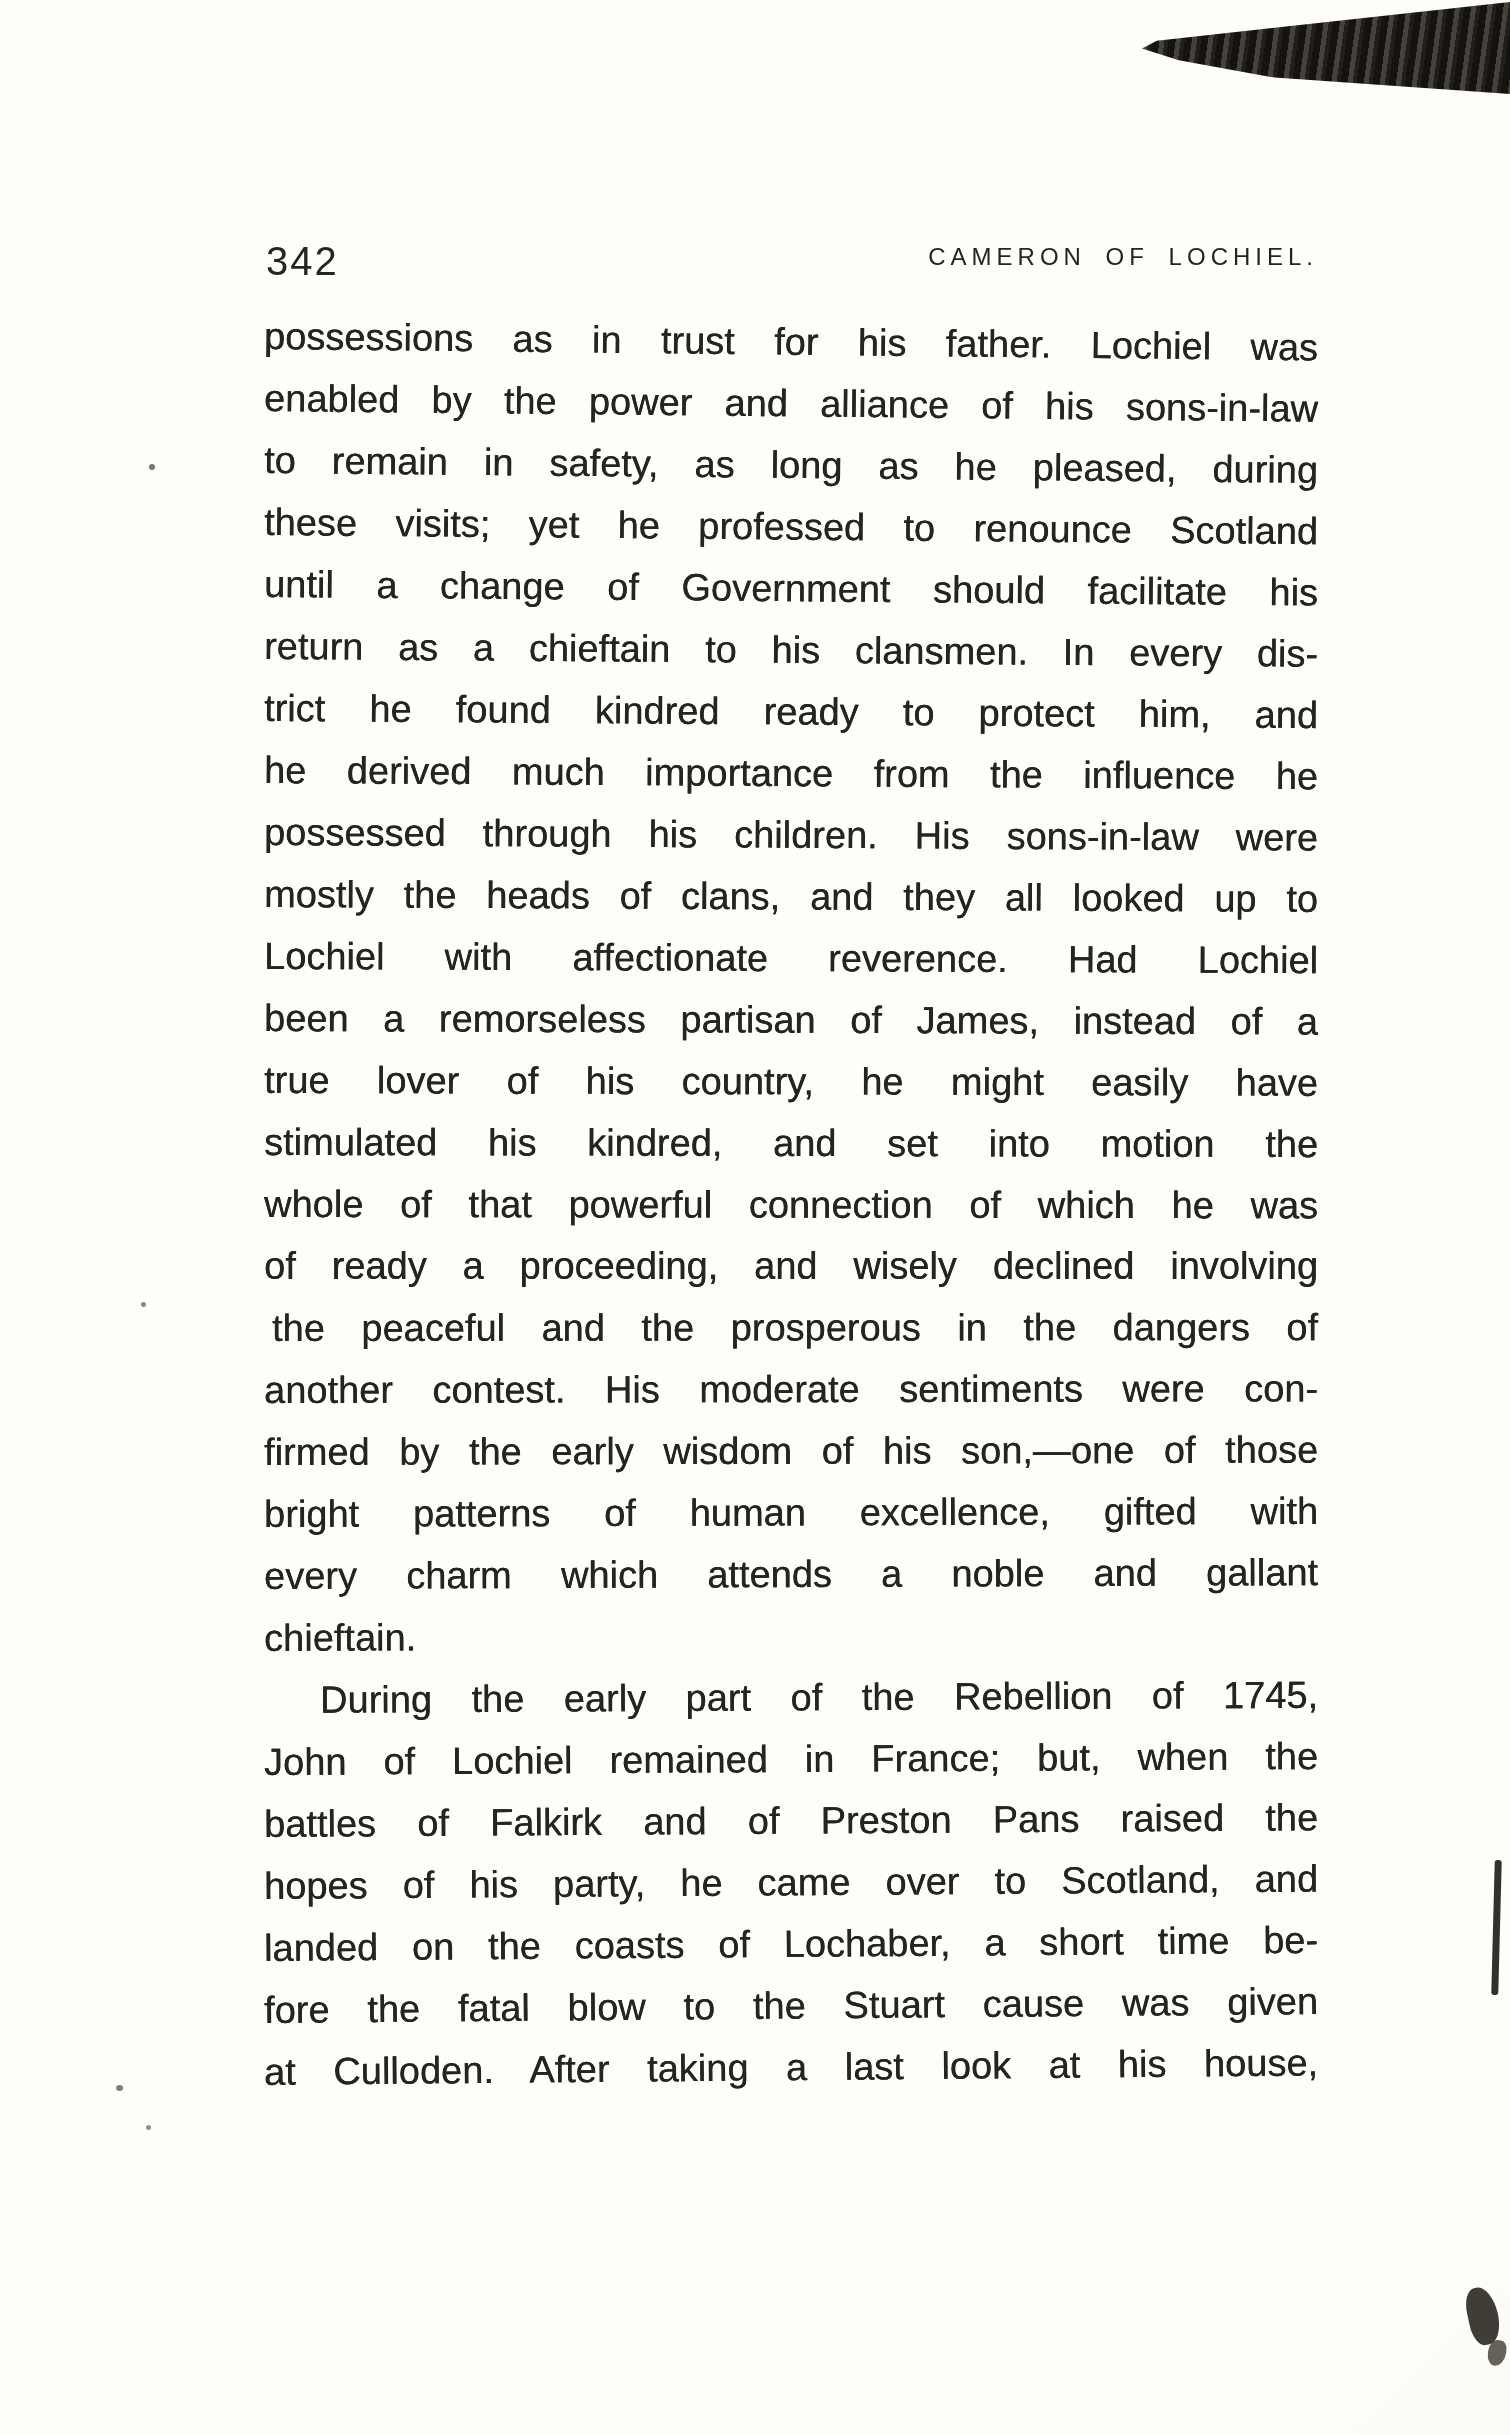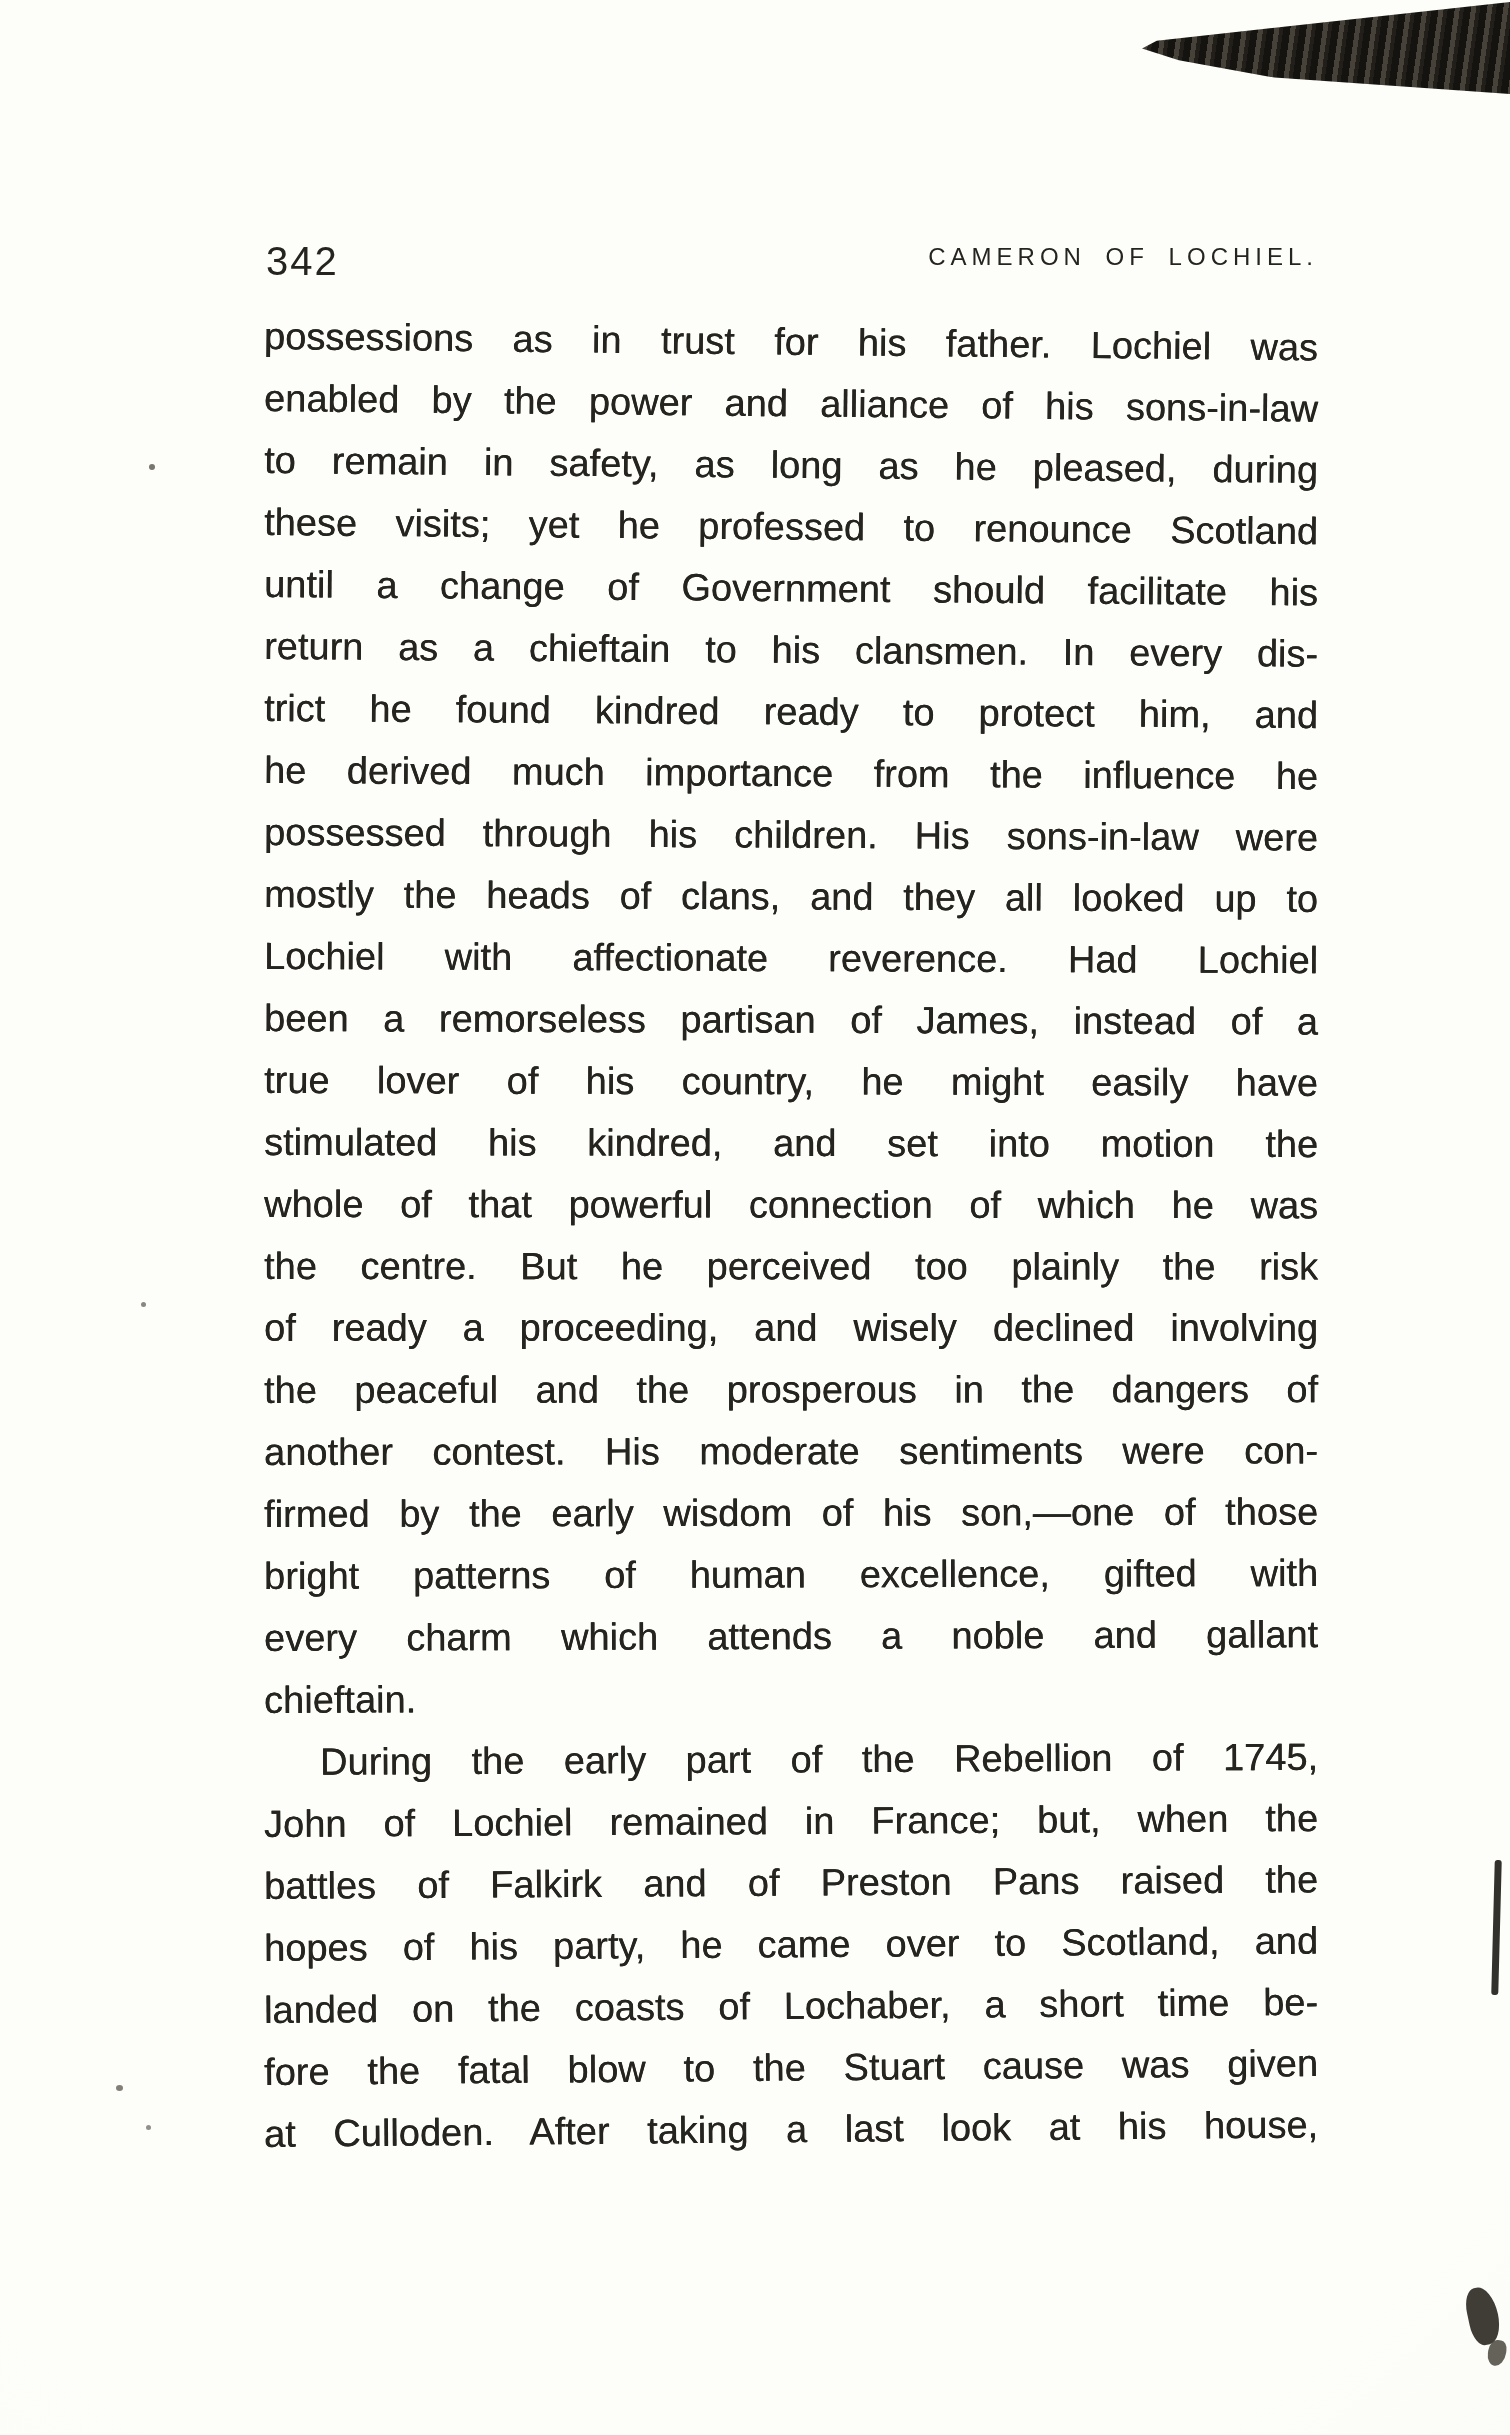--- a/index.html
+++ b/index.html
@@ -104,23 +104,22 @@
         <div class="line" style="transform: rotate(0.423deg);">return as a chieftain to his clansmen. In every dis-</div>
         <div class="line" style="transform: rotate(0.384deg);">trict he found kindred ready to protect him, and</div>
         <div class="line" style="transform: rotate(0.345deg);">he derived much importance from the influence he</div>
         <div class="line" style="transform: rotate(0.306deg);">possessed through his children. His sons-in-law were</div>
         <div class="line" style="transform: rotate(0.266deg);">mostly the heads of clans, and they all looked up to</div>
         <div class="line" style="transform: rotate(0.227deg);">Lochiel with affectionate reverence. Had Lochiel</div>
         <div class="line" style="transform: rotate(0.188deg);">been a remorseless partisan of James, instead of a</div>
         <div class="line" style="transform: rotate(0.148deg);">true lover of his country, he might easily have</div>
         <div class="line" style="transform: rotate(0.109deg);">stimulated his kindred, and set into motion the</div>
         <div class="line" style="transform: rotate(0.07deg);">whole of that powerful connection of which he was</div>
-        <div class="line" style="transform: rotate(0.03deg);">the centre. But he perceived too plainly the risk</div>
         <div class="line" style="transform: rotate(-0.009deg);">of ready a proceeding, and wisely declined involving</div>
-        <div class="line" style="transform: rotate(-0.048deg);">the peaceful and the prosperous in the dangers of</div>
+        <div class="line" style="transform: rotate(-0.048deg); margin-left: 8px;">the peaceful and the prosperous in the dangers of</div>
         <div class="line" style="transform: rotate(-0.088deg);">another contest. His moderate sentiments were con-</div>
         <div class="line" style="transform: rotate(-0.127deg);">firmed by the early wisdom of his son,—one of those</div>
         <div class="line" style="transform: rotate(-0.166deg);">bright patterns of human excellence, gifted with</div>
         <div class="line" style="transform: rotate(-0.206deg);">every charm which attends a noble and gallant</div>
         <div class="line no-justify-last" style="transform: rotate(-0.245deg);">chieftain.</div>
         <div class="line indent" style="transform: rotate(-0.284deg);">During the early part of the Rebellion of 1745,</div>
         <div class="line" style="transform: rotate(-0.323deg);">John of Lochiel remained in France; but, when the</div>
         <div class="line" style="transform: rotate(-0.363deg);">battles of Falkirk and of Preston Pans raised the</div>
         <div class="line" style="transform: rotate(-0.402deg);">hopes of his party, he came over to Scotland, and</div>
         <div class="line" style="transform: rotate(-0.441deg);">landed on the coasts of Lochaber, a short time be-</div>

